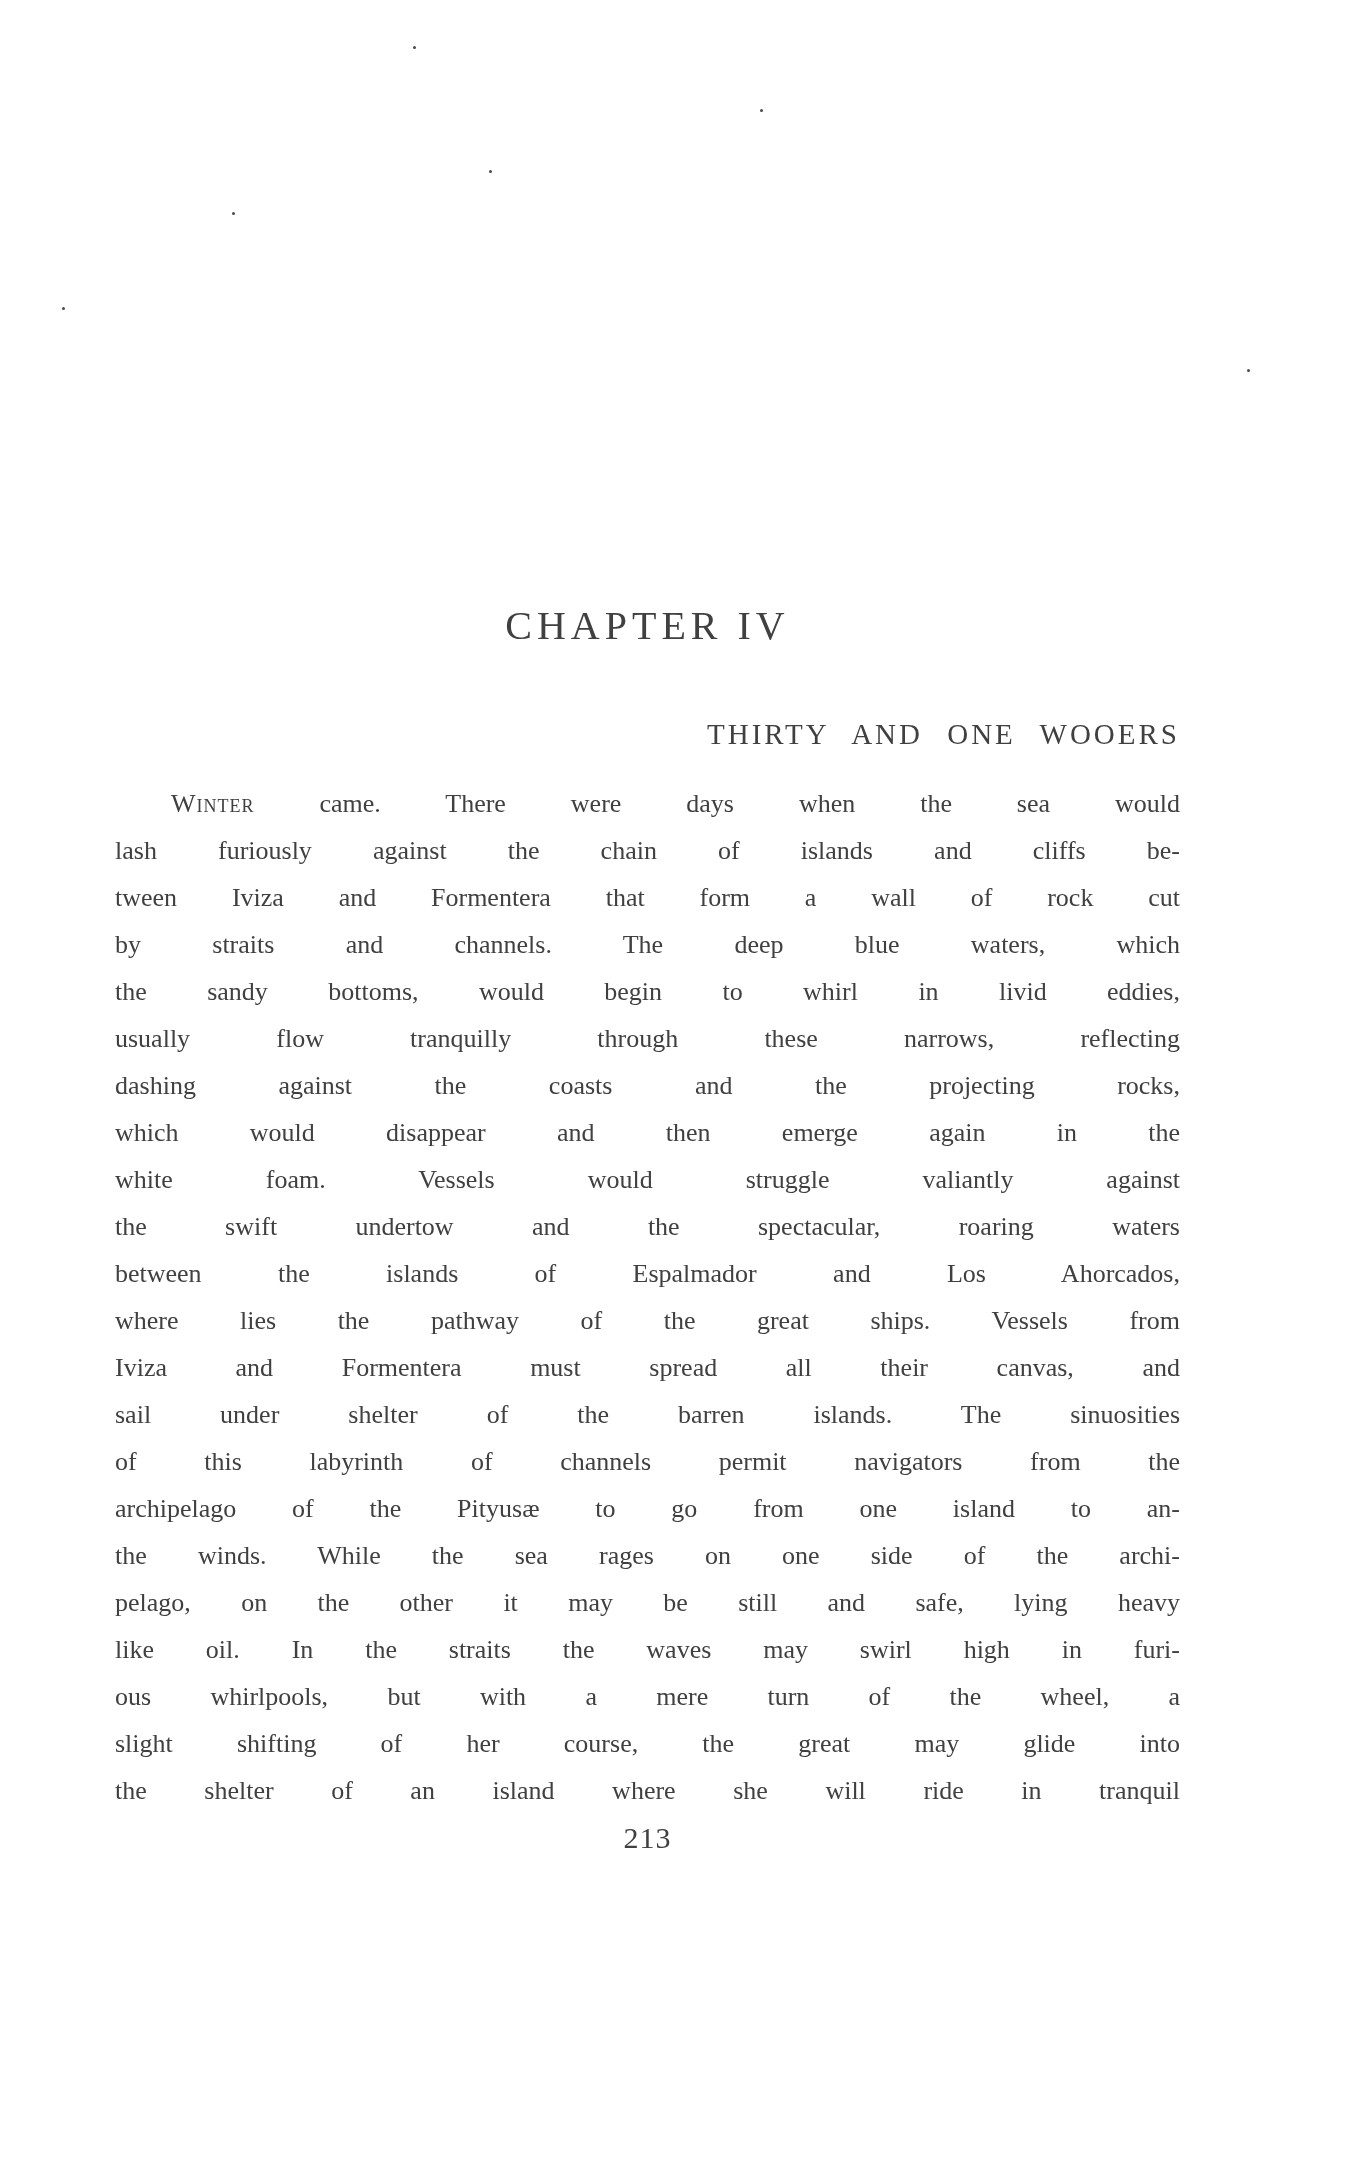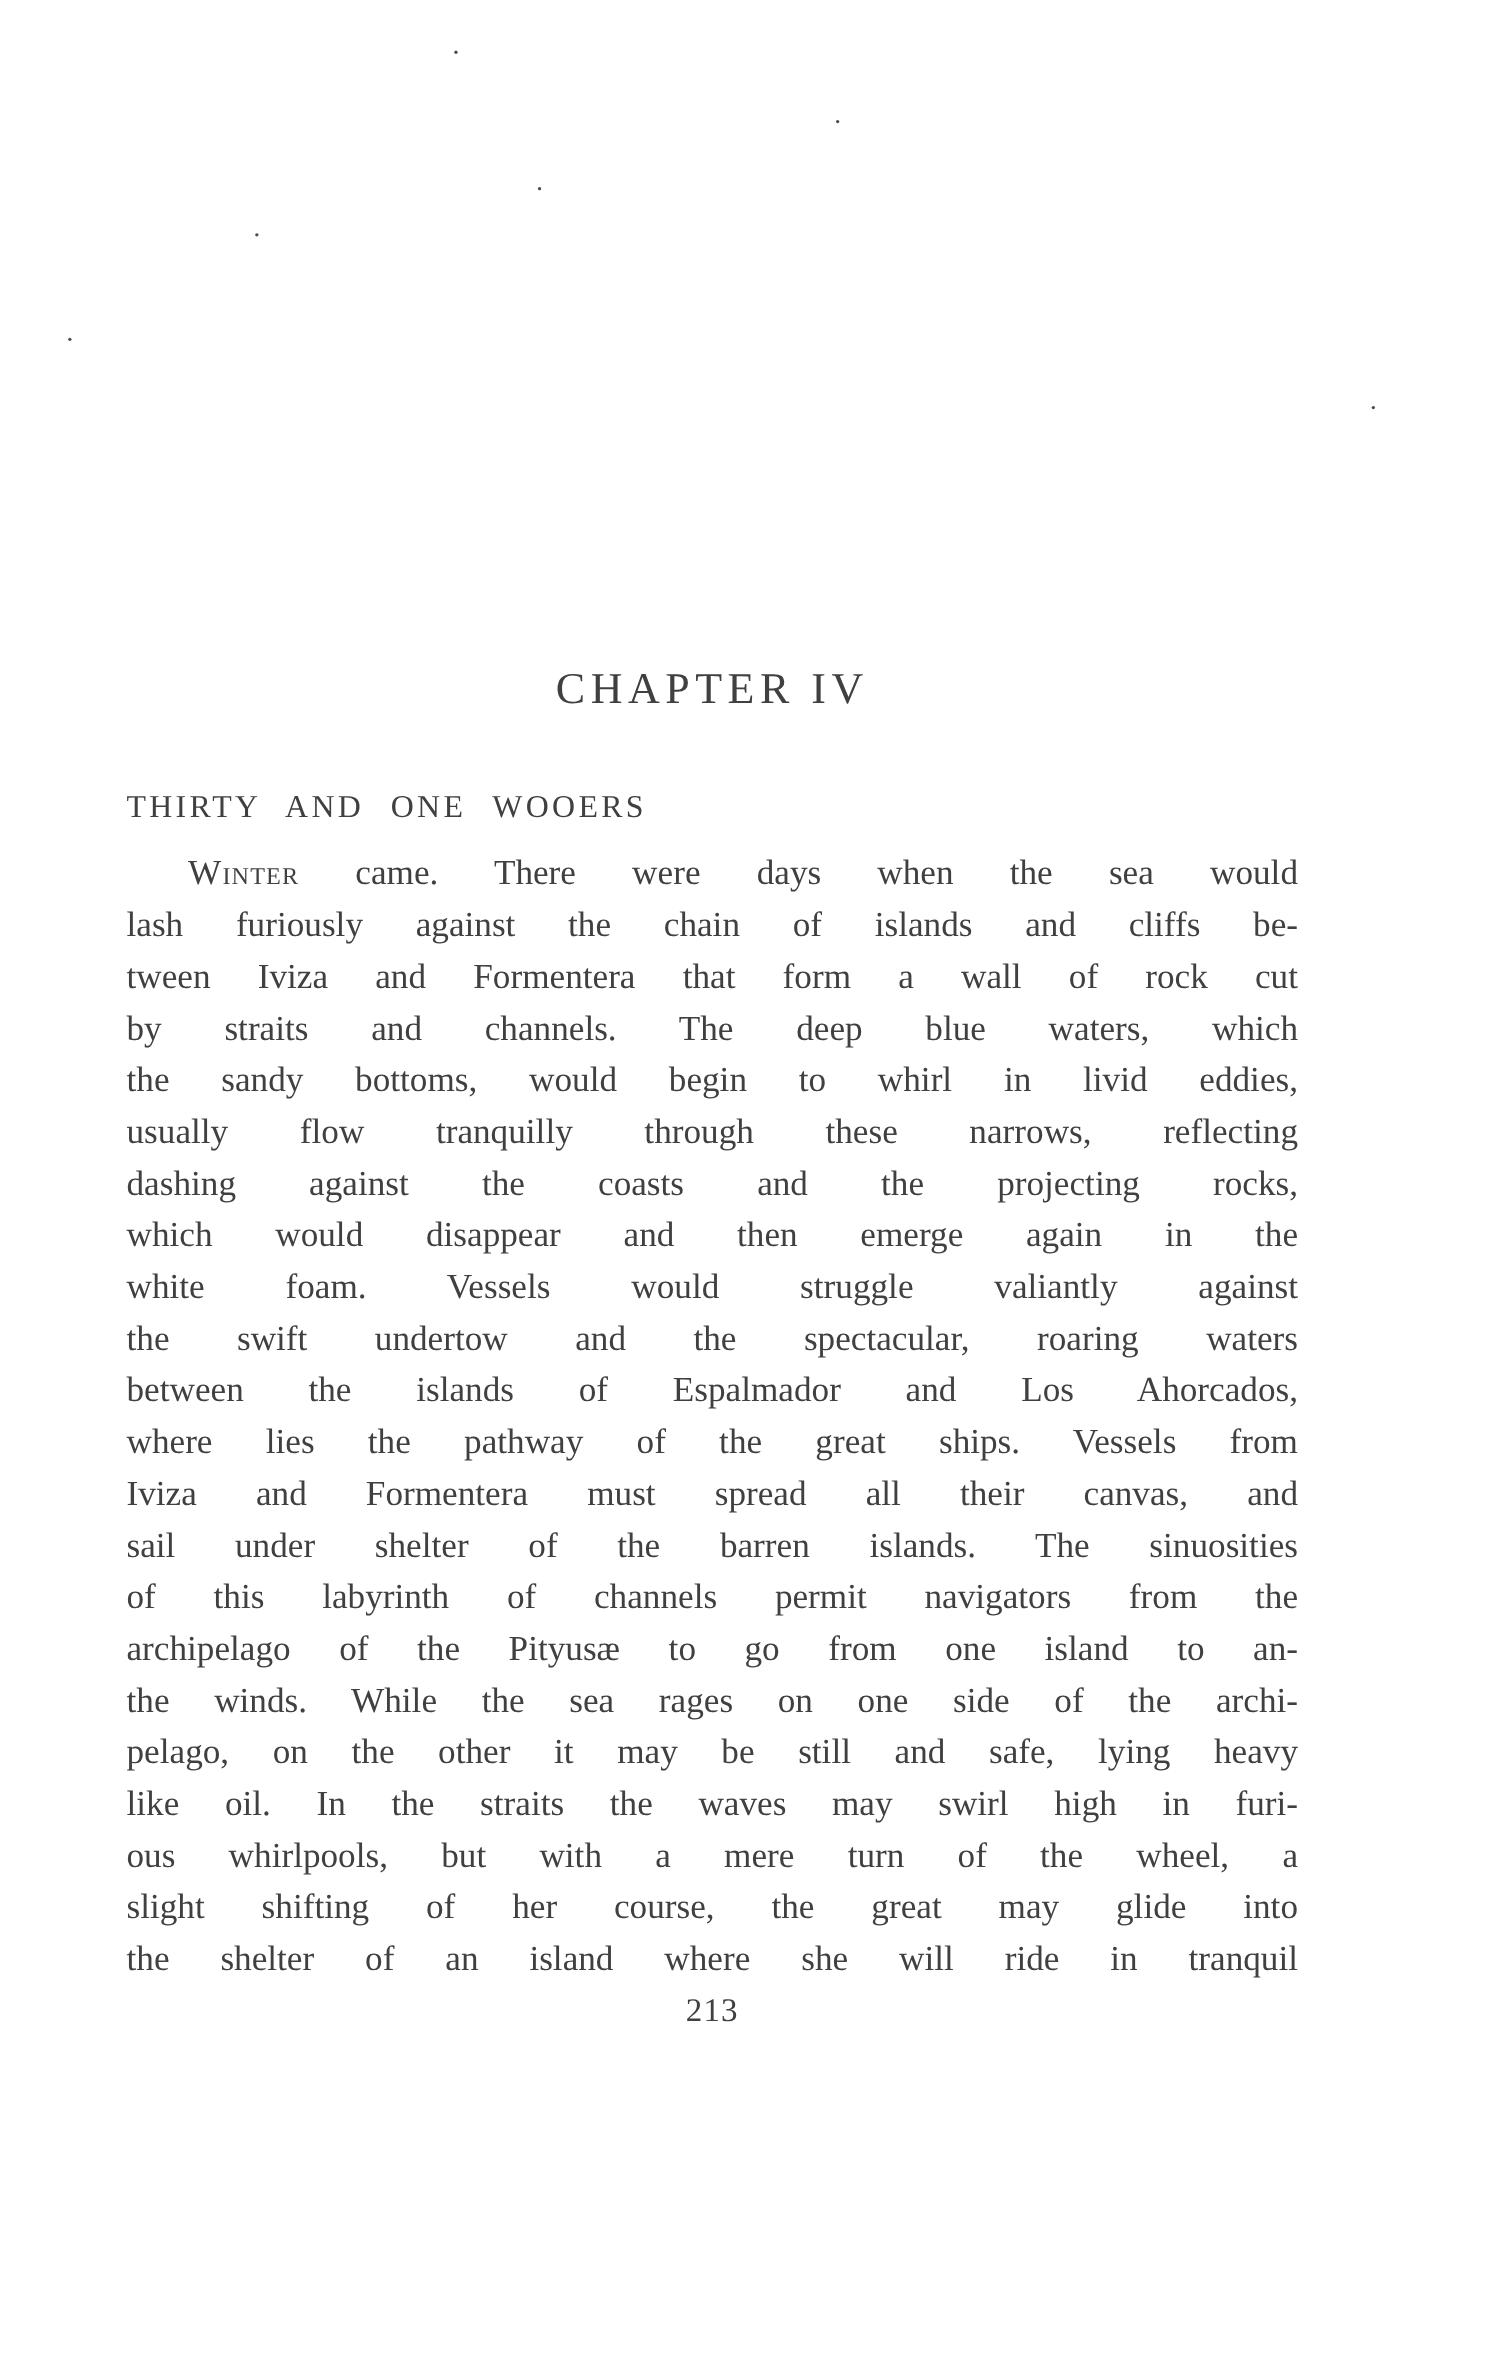--- a/index.html
+++ b/index.html
@@ -27,28 +27,28 @@
     font-size: 40px;
     font-weight: 500;
     text-align: center;
     letter-spacing: 5px;
     line-height: 48px;
   }
   .section {
     margin: 68px 0 0 0;
     font-size: 29px;
     font-weight: 500;
-    text-align: left;
+    text-align: right;
     letter-spacing: 3px;
     word-spacing: 14px;
     line-height: 32px;
   }
   .bodytext {
-    margin-top: 20px;
-    font-size: 32px;
+    margin-top: 30px;
+    font-size: 26px;
     line-height: 47px;
   }
   .line {
     text-align: justify;
     text-align-last: justify;
   }
   .line.first {
     padding-left: 56px;
   }
   .lead {

